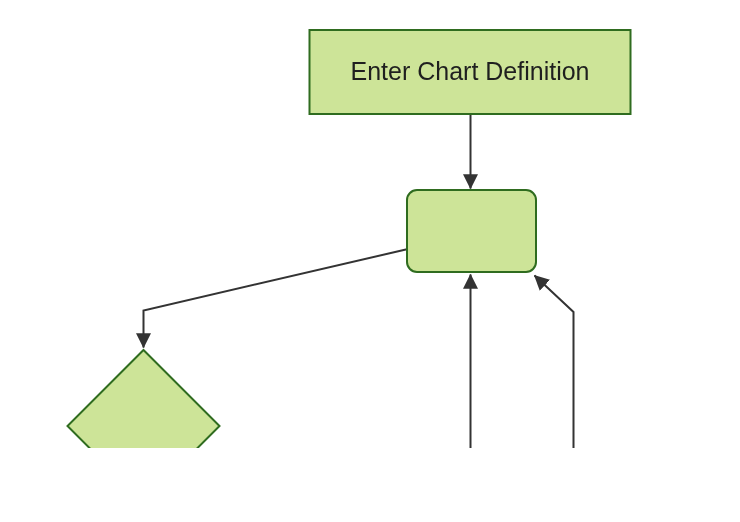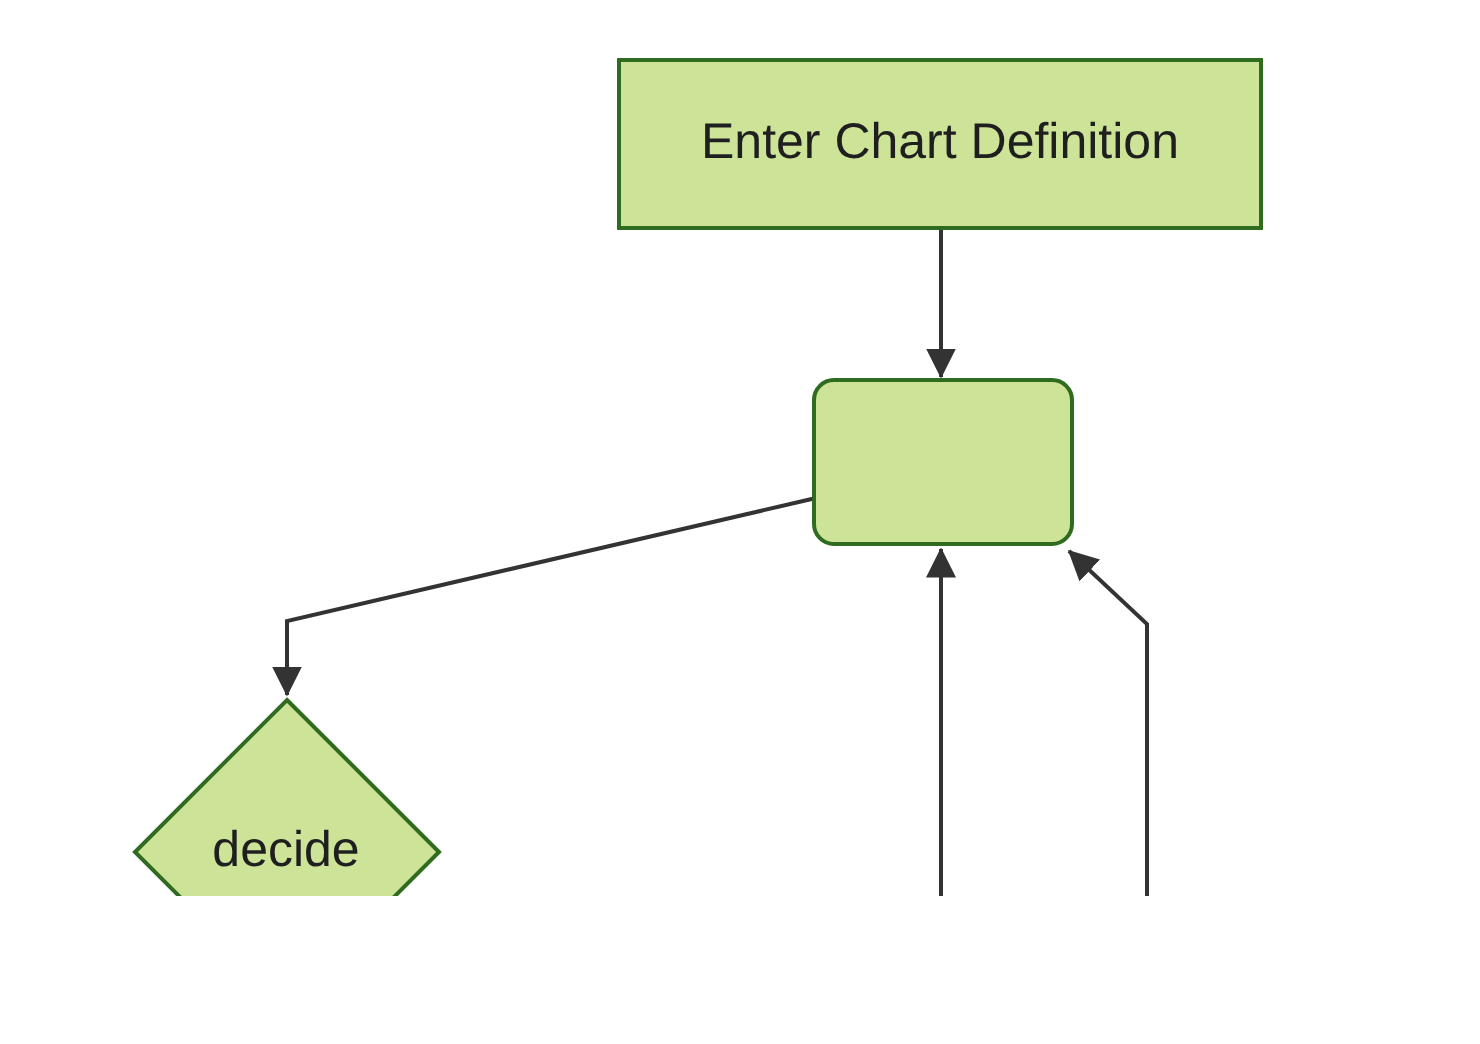--- a/index.html
+++ b/index.html
@@ -63,15 +63,14 @@
     <path class="edge" d="M547.5,522 L547.5,312 L508.5,275.5" marker-end="url(#arrow)"></path>
     <path class="edge" d="M114,496 L103,522"></path>
     <path class="edge" d="M159,460 L231,522"></path>
 
     <rect class="node-shape" x="283.5" y="30" width="321" height="84"></rect>
     <rect class="node-shape" x="381" y="190" width="129" height="82" rx="10" ry="10"></rect>
     <polygon class="node-shape" points="117.5,350 193.5,426 117.5,502 41.5,426"></polygon>
   </svg>
 
   <div class="node-label" style="left:444px; top:71px;">Enter Chart Definition</div>
-  <div class="node-label" style="left:117px; top:425px;">decide</div>
 
 </div>
 
 </body></html>

